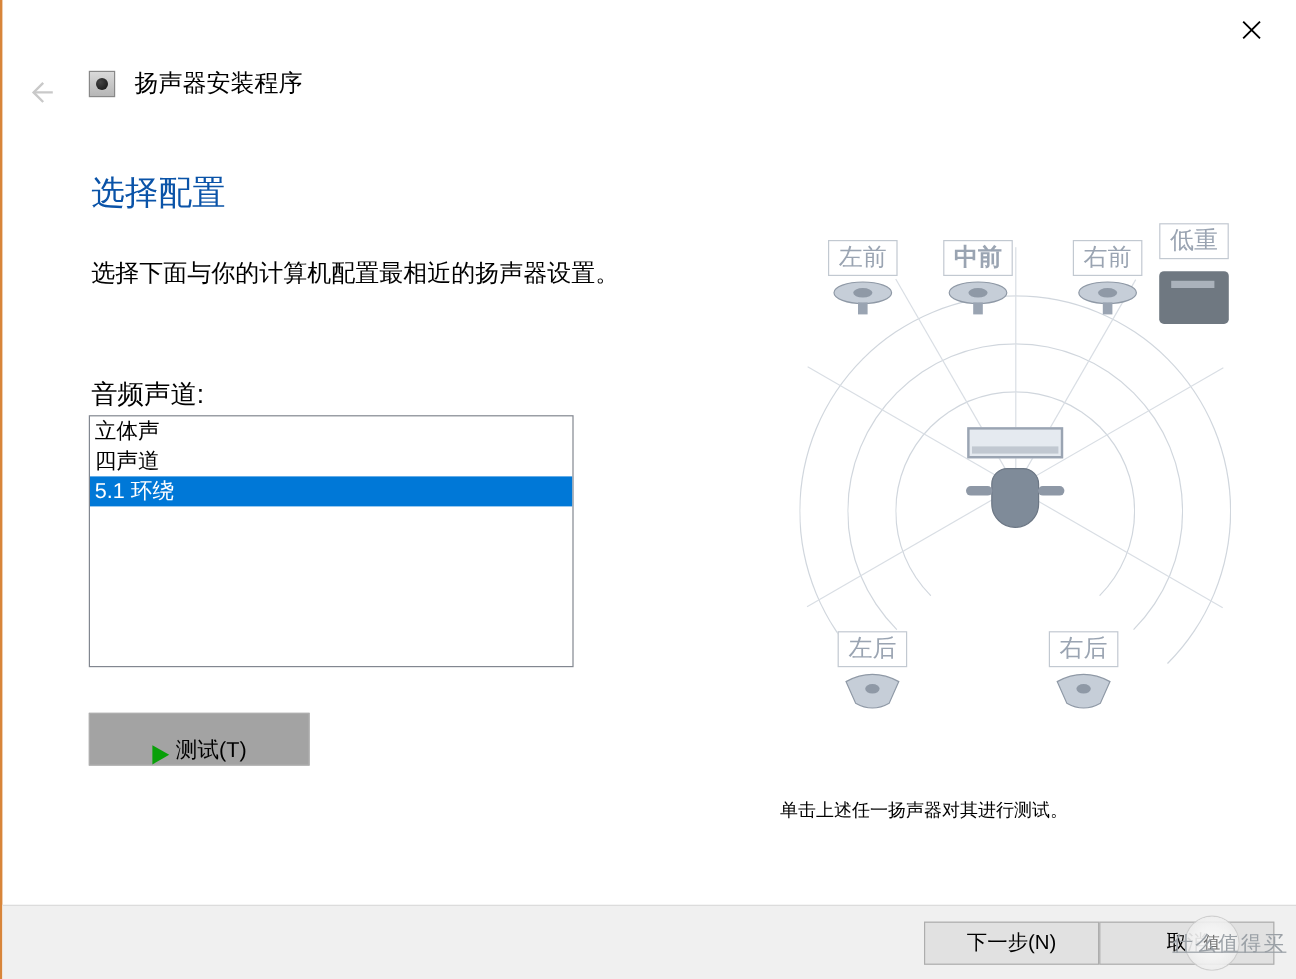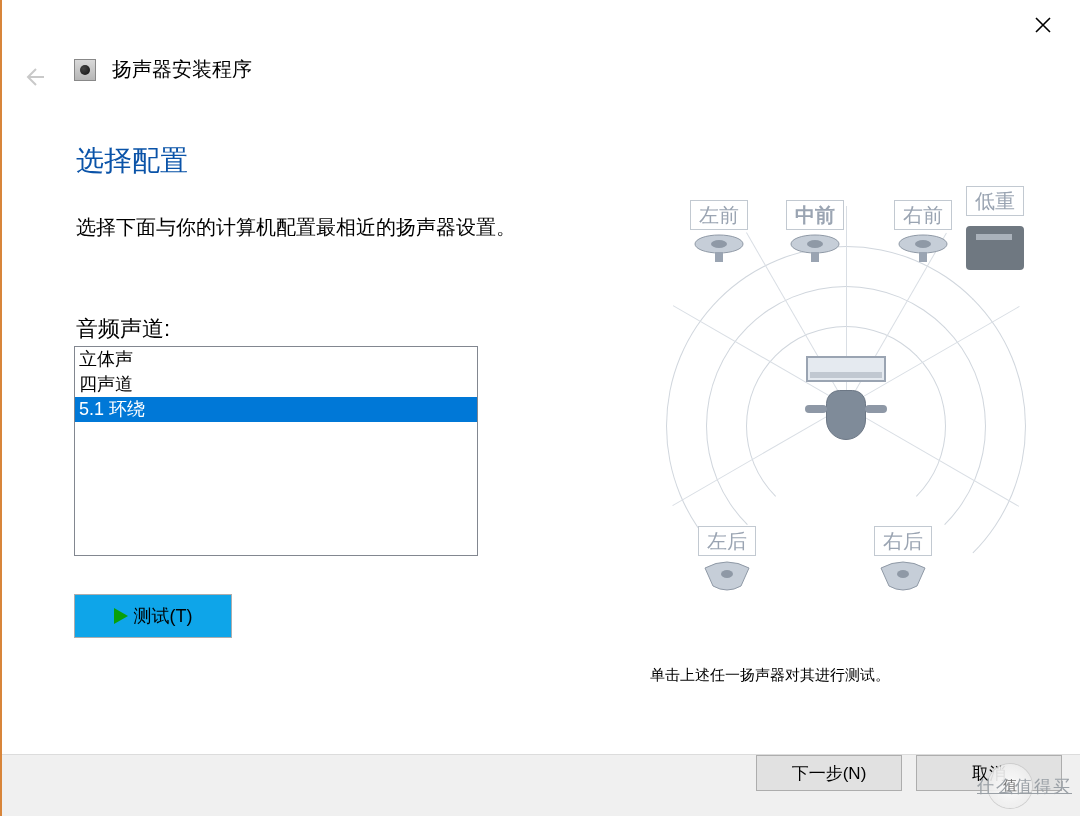--- a/index.html
+++ b/index.html
@@ -11,21 +11,21 @@
   .hdr { position:absolute; left:72px; top:56px; display:flex; align-items:center; gap:16px; }
   .hdr .ic { width:22px; height:22px; background:linear-gradient(#d9d9d9,#b6b6b6); border:1px solid #888; position:relative; }
   .hdr .ic::after { content:""; position:absolute; left:5px; top:5px; width:10px; height:10px; border-radius:50%; background:radial-gradient(circle at 35% 35%,#444,#111); }
   .hdr .t { font-size:20px; }
   .h1 { position:absolute; left:74px; top:142px; font-size:28px; color:#0a53a8; }
   .desc { position:absolute; left:74px; top:214px; font-size:20px; }
   .label { position:absolute; left:74px; top:314px; font-size:22px; }
   .list { position:absolute; left:72px; top:346px; width:404px; height:210px; border:1px solid #828790; background:#fff; font-size:18px; overflow:hidden; }
   .list .opt { padding:0 4px; line-height:25px; height:25px; white-space:nowrap; }
   .list .opt.sel { background:#0078d7; color:#fff; }
-  .test-btn { position:absolute; left:72px; top:594px; width:158px; height:44px; background:#0ea5e9; border:1px solid #adadad; display:flex; align-items:center; justify-content:center; gap:6px; font-size:18px; cursor:pointer; }
+  .test-btn { position:absolute; left:72px; top:594px; width:184px; height:44px; background:#a3a3a3; border:1px solid #adadad; display:flex; align-items:flex-end; justify-content:center; gap:6px; font-size:18px; cursor:pointer; }
   .test-btn .play { width:0; height:0; border-top:8px solid transparent; border-bottom:8px solid transparent; border-left:14px solid #09a009; }
   .diagram { position:absolute; left:644px; top:206px; width:420px; height:420px; }
   .arc { position:absolute; border:1px solid #d0d6dd; border-radius:50%; border-bottom-color:transparent; }
   .arc.a1 { width:360px; height:360px; left:20px; top:40px; }
   .arc.a2 { width:280px; height:280px; left:60px; top:80px; }
   .arc.a3 { width:200px; height:200px; left:100px; top:120px; }
   .ray { position:absolute; background:#d9dee4; height:1px; left:200px; top:200px; transform-origin:0 0; width:200px; }
   .person { position:absolute; left:140px; top:150px; width:120px; height:100px; }
   .person .mon { width:80px; height:26px; margin:0 auto; border:2px solid #9aa4b2; background:#e5eaf0; position:relative; }
   .person .mon .bar { position:absolute; bottom:2px; left:2px; right:2px; height:6px; background:#c1c8d1; }
@@ -41,21 +41,21 @@
   .spk .icon-side svg { width:52px; height:36px; }
   .spk.lf { left:44px; top:-6px;align-items:center; }
   .spk.cf { left:140px; top:-6px;font-weight:bold; }
   .spk.rf { left:248px; top:-6px;justify-content:flex-end; }
   .spk.sub { left:320px; top:-20px; }
   .spk.sub .box { width:58px; height:44px; background:#6f7881; border-radius:4px; position:relative; margin-top:6px; }
   .spk.sub .box::after { content:""; position:absolute; left:10px; top:8px; width:36px; height:6px; background:#aab2bb; }
   .spk.lr { left:52px; top:320px; }
   .spk.rr { left:228px; top:320px; }
   .hint { position:absolute; left:648px; top:666px; font-size:15px; }
-  .footer { position:absolute; left:0; bottom:0; width:100%; height:62px; background:#f0f0f0; border-top:1px solid #dcdcdc; display:flex; justify-content:flex-end; align-items:flex-start; padding-right:18px; gap:14px; }
+  .footer { position:absolute; left:0; bottom:0; width:100%; height:62px; background:#f0f0f0; border-top:1px solid #dcdcdc; display:flex; justify-content:flex-end; align-items:center; padding-right:18px; }
   .footer button { width:146px; height:36px; background:#e1e1e1; border:1px solid #adadad; font-size:17px; cursor:pointer; font-family:inherit; }
   .watermark { position:absolute; right:48px; bottom:8px; width:44px; height:44px; border-radius:50%; background:radial-gradient(circle,#fff 0,#eee 70%,#ddd 100%); display:flex; align-items:center; justify-content:center; font-size:14px; color:#666; pointer-events:none; opacity:.9; box-shadow:0 0 0 1px #ccc; }
   .wm-text { position:absolute; right:8px; bottom:18px; font-size:17px; color:#9aa0a6; letter-spacing:2px; pointer-events:none;text-decoration:underline; }
 </style>
 </head>
 <body>
 
 <div class="window">
   <div class="close-btn">
     <svg viewBox="0 0 18 18">

